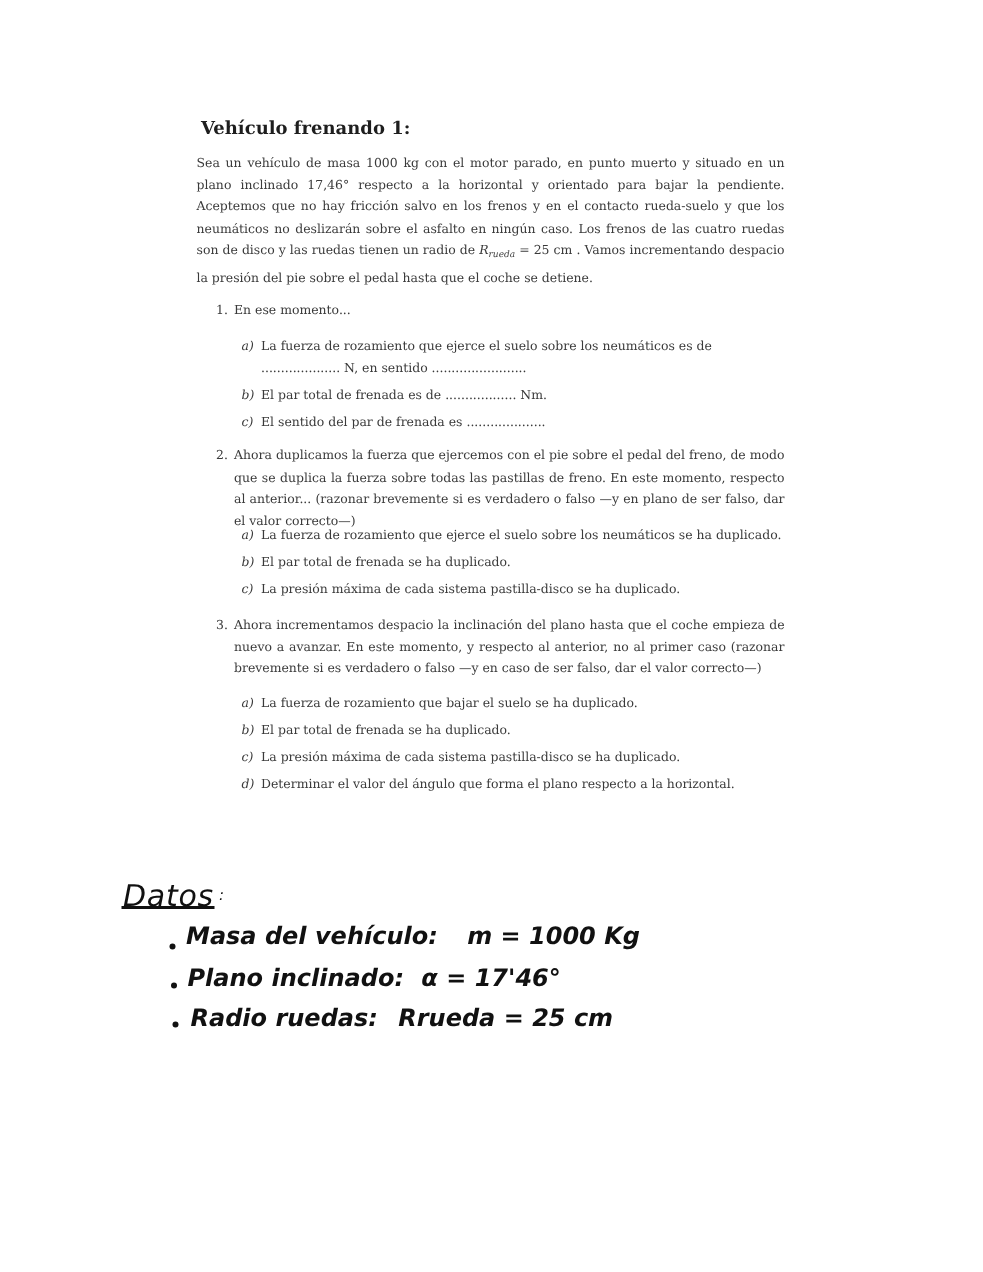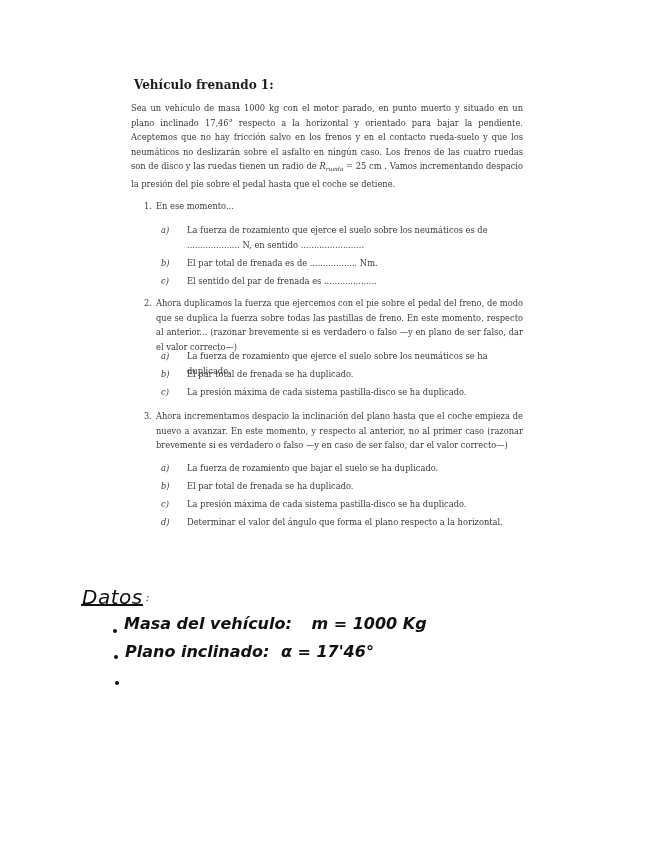--- a/index.html
+++ b/index.html
@@ -9,21 +9,21 @@
   .title { position:absolute; left:134px; top:78px; font-size:12px; font-weight:bold; color:#1e1e1e; }
   .para { position:absolute; left:131px; width:392px; font-size:8.3px; line-height:14.6px; color:#3a3a3a; text-align:justify; }
   .intro { top:101px; }
   .sub { font-size:6px; font-style:italic; vertical-align:-2px; }
   .ital { font-style:italic; }
   .q { position:absolute; left:144px; width:379px; font-size:8.3px; line-height:14.6px; color:#3a3a3a; text-align:justify; }
   .q .n { position:absolute; left:0; }
   .q .t { margin-left:12px; display:block; }
   .sq { position:absolute; left:161px; width:362px; font-size:8.3px; line-height:14.6px; color:#3a3a3a; }
   .sq .l { position:absolute; left:0; font-style:italic; }
-  .sq .t { margin-left:26px; display:block; }
+  .sq .t { margin-left:13px; display:block; }
   .hand { position:absolute; font-family:"DejaVu Sans","Liberation Sans",sans-serif; font-style:italic; color:#111; }
   .datos { left:82px; top:585px; font-size:20px; letter-spacing:0.5px; }
   .datos-ul { position:absolute; left:81px; top:604px; width:62px; height:1.5px; background:#111; }
   .datos-colon { left:146px; top:592px; font-size:10px; }
   .bullet { position:absolute; width:4px; height:4px; border-radius:50%; background:#111; }
   .hline { font-size:16px;font-weight:bold; }
 </style>
 </head>
 <body>
 
@@ -98,14 +98,18 @@
     <span style="margin-left:14px;">m = 1000 Kg</span>
   </div>
 
   <div class="bullet" style="left:114px; top:655px;"></div>
   <div class="hand hline" style="left:125px; top:642px;">
     <span>Plano inclinado:</span>
     <span style="margin-left:6px;">α = 17'46°</span>
   </div>
 
   <div class="bullet" style="left:115px; top:681px;"></div>
+  <div class="hand hline" style="left:127px; top:669px;">
+    <span>Radio ruedas:</span>
+    <span style="margin-left:8px;">Rrueda = 25 cm</span>
+  </div>
 
 </div>
 
 </body></html>

